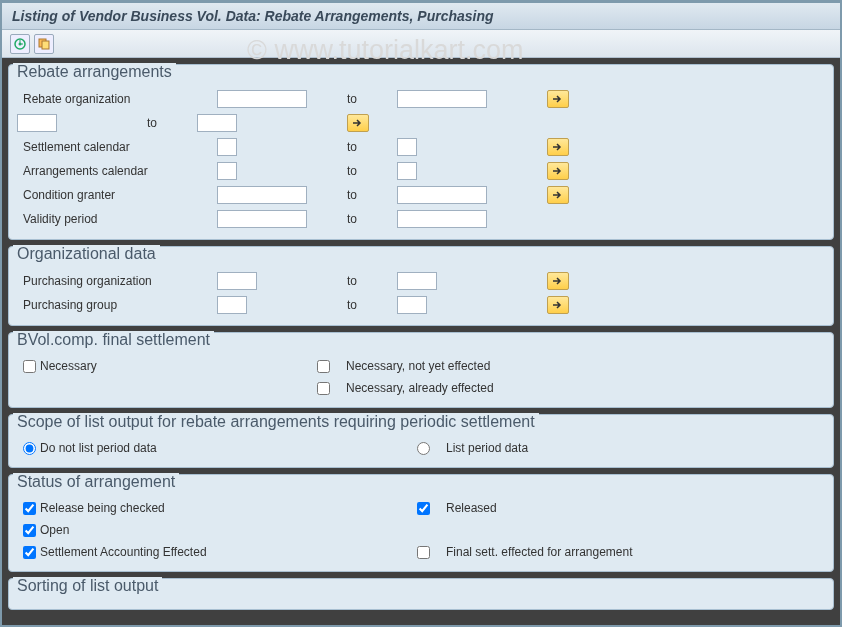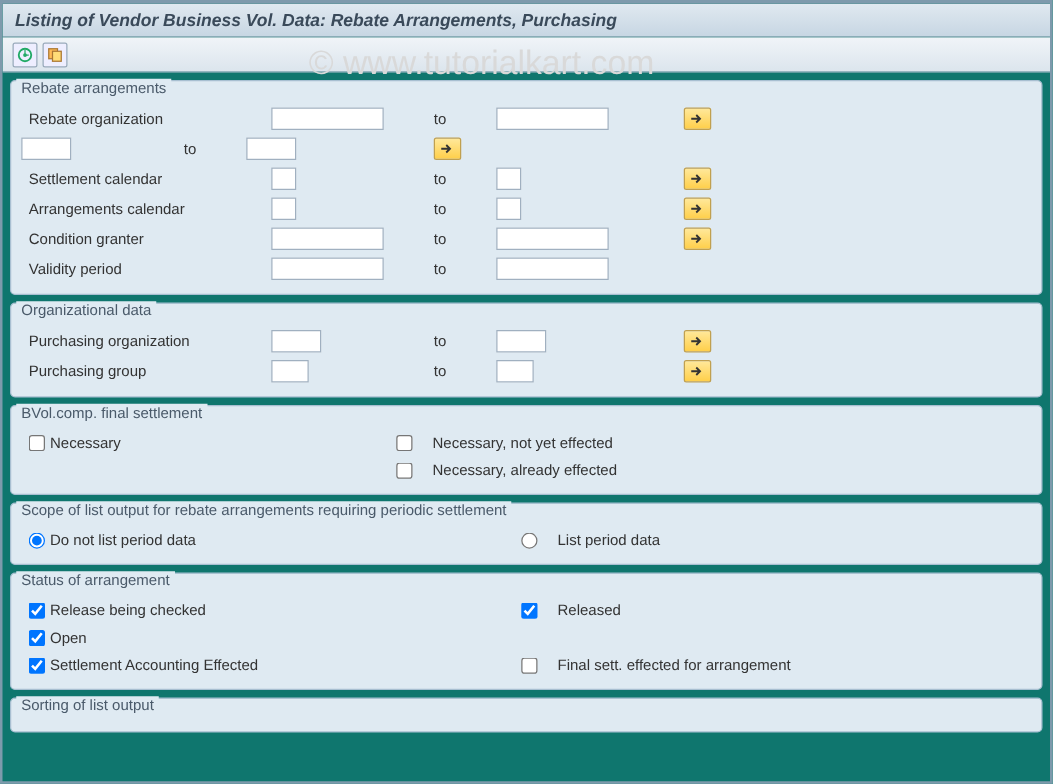--- a/index.html
+++ b/index.html
@@ -1,24 +1,24 @@
 <!DOCTYPE html>
 <html><head>
   <meta charset="utf-8">
   <style>
     * { box-sizing: border-box; margin: 0; padding: 0; }
     body { font-family: Arial, sans-serif; font-size: 12px; background: #fff; }
-    .outer { border: 2px solid #7e9aac; border-top-width: 3px; width: 842px; height: 627px; background: #0f766e; position: relative; overflow: hidden; }
+    .outer { border: 2px solid #7e9aac; border-top-width: 3px; width: 842px; height: 627px; background: #404040; position: relative; overflow: hidden; }
     .titlebar { background: linear-gradient(to bottom, #e0e9f0, #c7d6e3); border-bottom: 1px solid #a4b7c6; padding: 5px 10px; font-size: 14px; font-weight: bold; font-style: italic; color: #3a4a5a; }
     .toolbar { background: linear-gradient(to bottom, #f0f4f8, #dce5ed); border-bottom: 1px solid #b0c0cf; padding: 4px 8px; height: 28px; display: flex; align-items: center; gap: 4px; }
     .tool-btn { width: 20px; height: 20px; border: 1px solid #9ab; background: #eef; border-radius: 2px; display: inline-flex; align-items: center; justify-content: center; cursor: pointer; }
     .tool-btn svg { width: 14px; height: 14px; }
     .content { padding: 6px; }
     .panel { border: 1px solid #a8bfd1; border-radius: 4px; background: #dfeaf2; margin-bottom: 6px; padding: 0 8px 8px 8px; position: relative; }
-    .panel-title { position: relative; top: -2px; background: #dfeaf2; display: inline-block; padding: 0 4px; color: #4a5a6a; font-size: 12px; margin-left: -4px; margin-bottom: 4px; }
+    .panel-title { position: relative; top: -2px; background: #dfeaf2; display: inline-block; padding: 0 4px; color: #4a5a6a; font-size: 16px; margin-left: -4px; margin-bottom: 4px; }
     .row { display: flex; align-items: center; height: 24px; }
     .label { width: 200px; padding-left: 6px; color: #333; }
     .input-a { width: 100px; }
     .input-b { width: 100px; }
     .to { width: 80px; text-align: left; padding-left: 30px; color: #333; }
     input[type="text"] { height: 18px; border: 1px solid #a0b0c0; background: #fff; font-size: 12px; padding: 0 2px; }
     .w80 { width: 90px; } .w40 { width: 40px; } .w30 { width: 30px; } .w20 { width: 20px; }
     .multi-btn { width: 22px; height: 18px; border: 1px solid #c0a050; background: linear-gradient(to bottom, #ffe89a, #ffcf4a); border-radius: 2px; margin-left: 50px; display: inline-flex; align-items: center; justify-content: center; cursor: pointer; }
     .multi-btn svg { width: 12px; height: 10px; }
     .chk-row { display: flex; align-items: center; height: 22px; }

